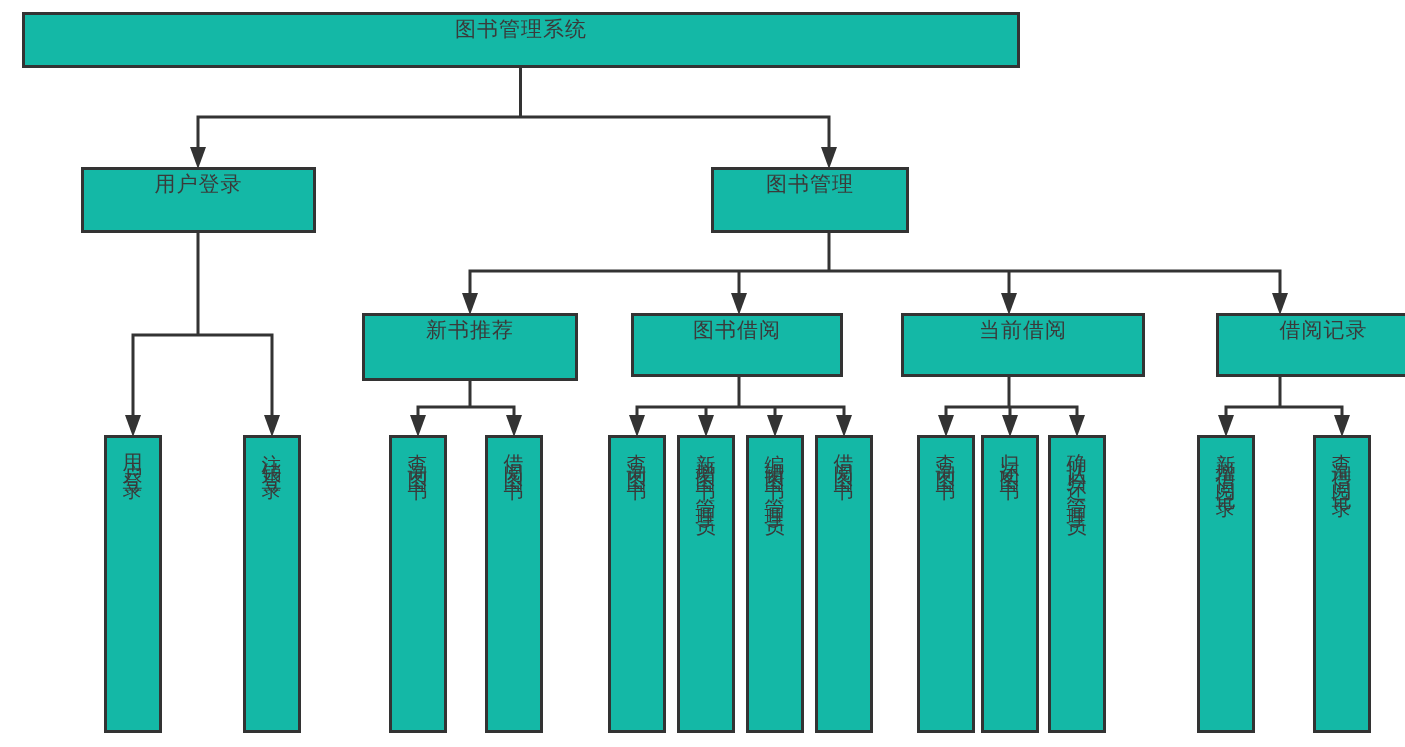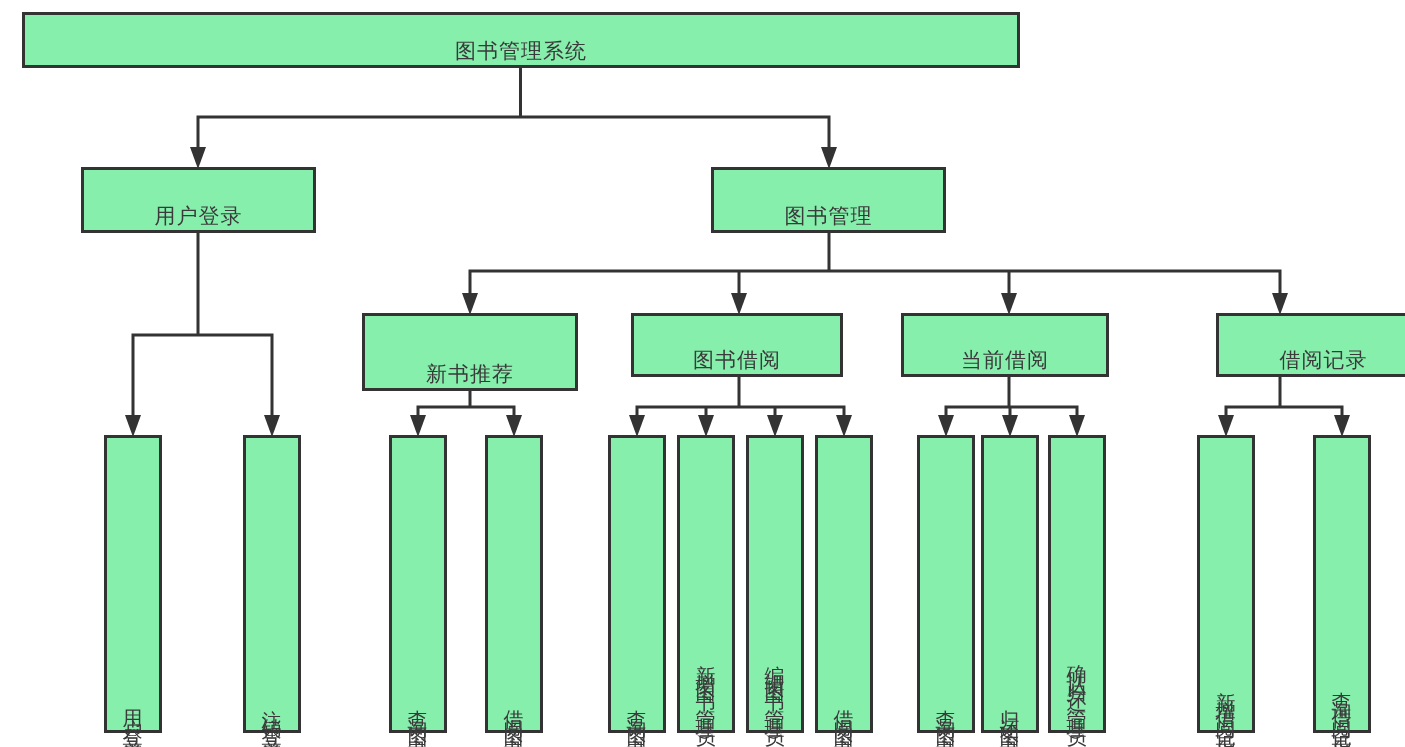--- a/index.html
+++ b/index.html
@@ -7,24 +7,24 @@
     position:relative;
     width:1405px;height:747px;
     background:#ffffff;
     overflow:hidden;
     font-family:"DejaVu Sans","Liberation Sans",sans-serif;
   }
   .connectors{position:absolute;left:0;top:0;z-index:0;}
   .box{
     position:absolute;
     box-sizing:border-box;
-    background:#86efac;
+    background:#14b8a6;
     border:3px solid #333333;
     display:flex;
-    align-items:flex-end;
+    align-items:flex-start;
     justify-content:center;
     z-index:1;
     color:#3a3a3a;
   }
   .hbox span{
     font-size:21px;
     letter-spacing:1px;
     white-space:nowrap;
   }
   .leaf span{
@@ -82,31 +82,31 @@
     </g>
   </svg>
 
   <div class="box hbox" style="left:22px;top:12px;width:998px;height:56px">
     <span>图书管理系统</span>
   </div>
 
   <div class="box hbox" style="left:81px;top:167px;width:235px;height:66px">
     <span>用户登录</span>
   </div>
-  <div class="box hbox" style="left:711px;top:167px;width:235px;height:66px">
+  <div class="box hbox" style="left:711px;top:167px;width:198px;height:66px">
     <span>图书管理</span>
   </div>
 
-  <div class="box hbox" style="left:362px;top:313px;width:216px;height:78px">
+  <div class="box hbox" style="left:362px;top:313px;width:216px;height:68px">
     <span>新书推荐</span>
   </div>
   <div class="box hbox" style="left:631px;top:313px;width:212px;height:64px">
     <span>图书借阅</span>
   </div>
-  <div class="box hbox" style="left:901px;top:313px;width:208px;height:64px">
+  <div class="box hbox" style="left:901px;top:313px;width:244px;height:64px">
     <span>当前借阅</span>
   </div>
   <div class="box hbox" style="left:1216px;top:313px;width:215px;height:64px">
     <span>借阅记录</span>
   </div>
 
   <div class="box leaf" style="left:104px;top:435px;width:58px;height:298px">
     <span>用户登录</span>
   </div>
   <div class="box leaf" style="left:243px;top:435px;width:58px;height:298px">

